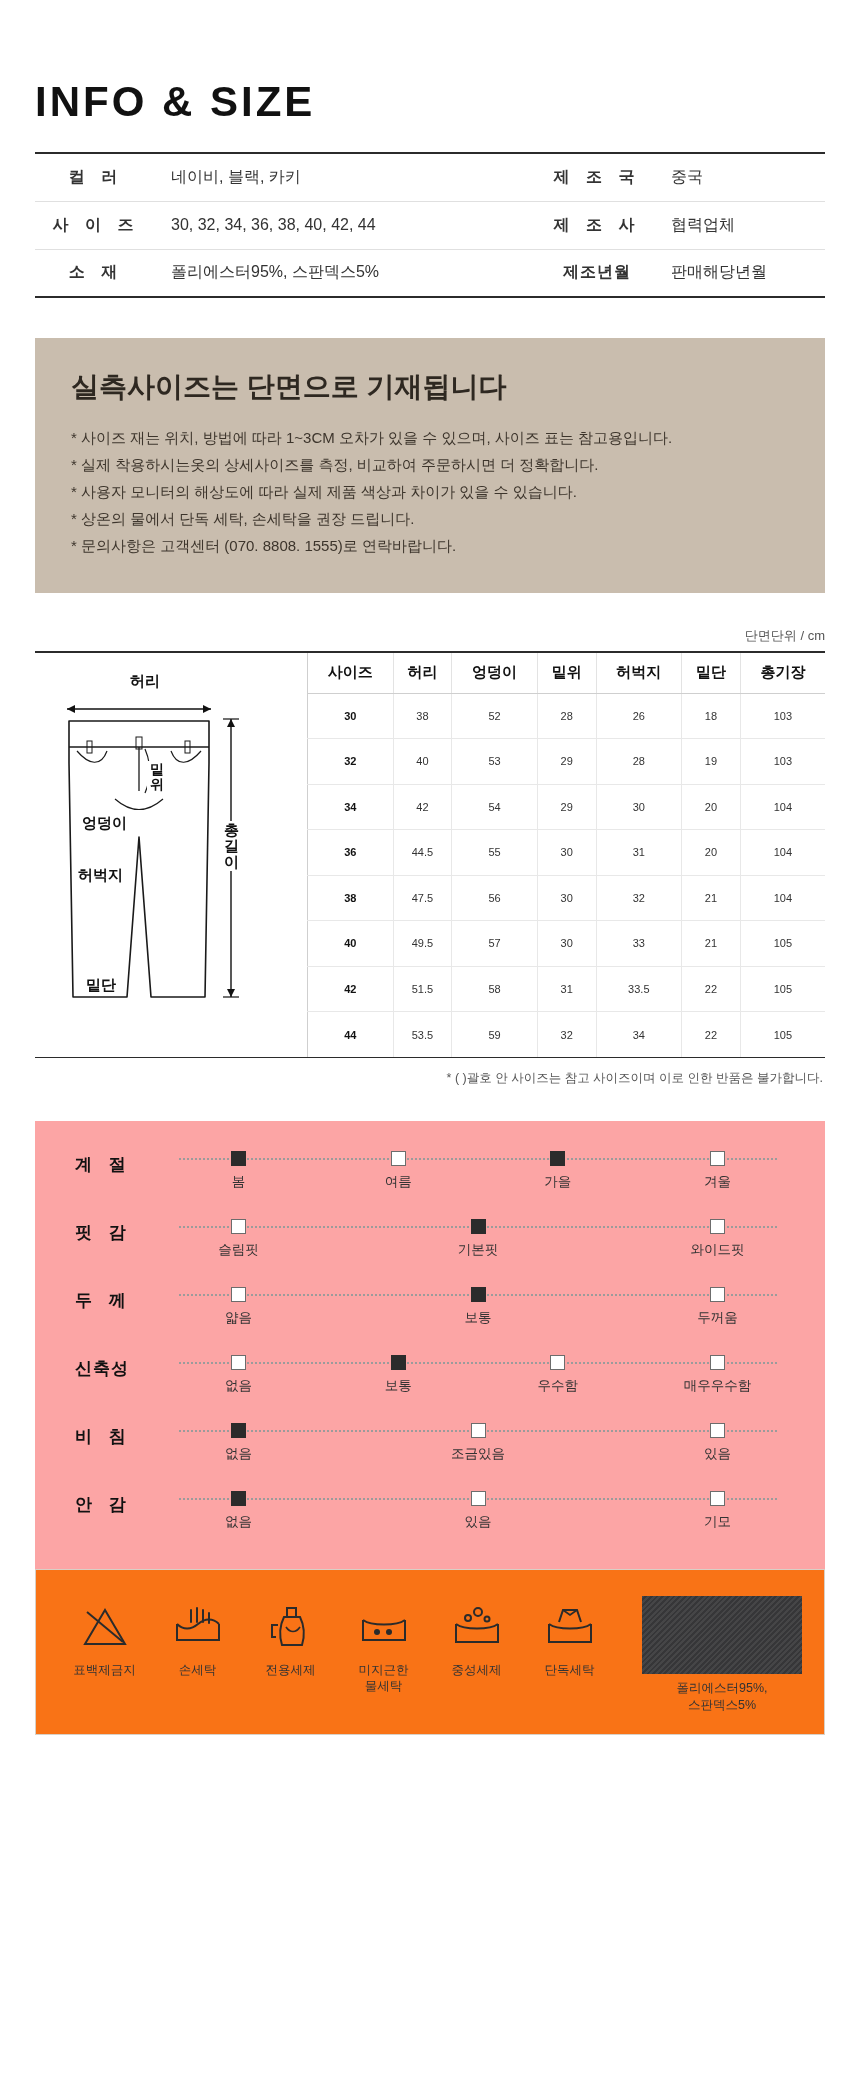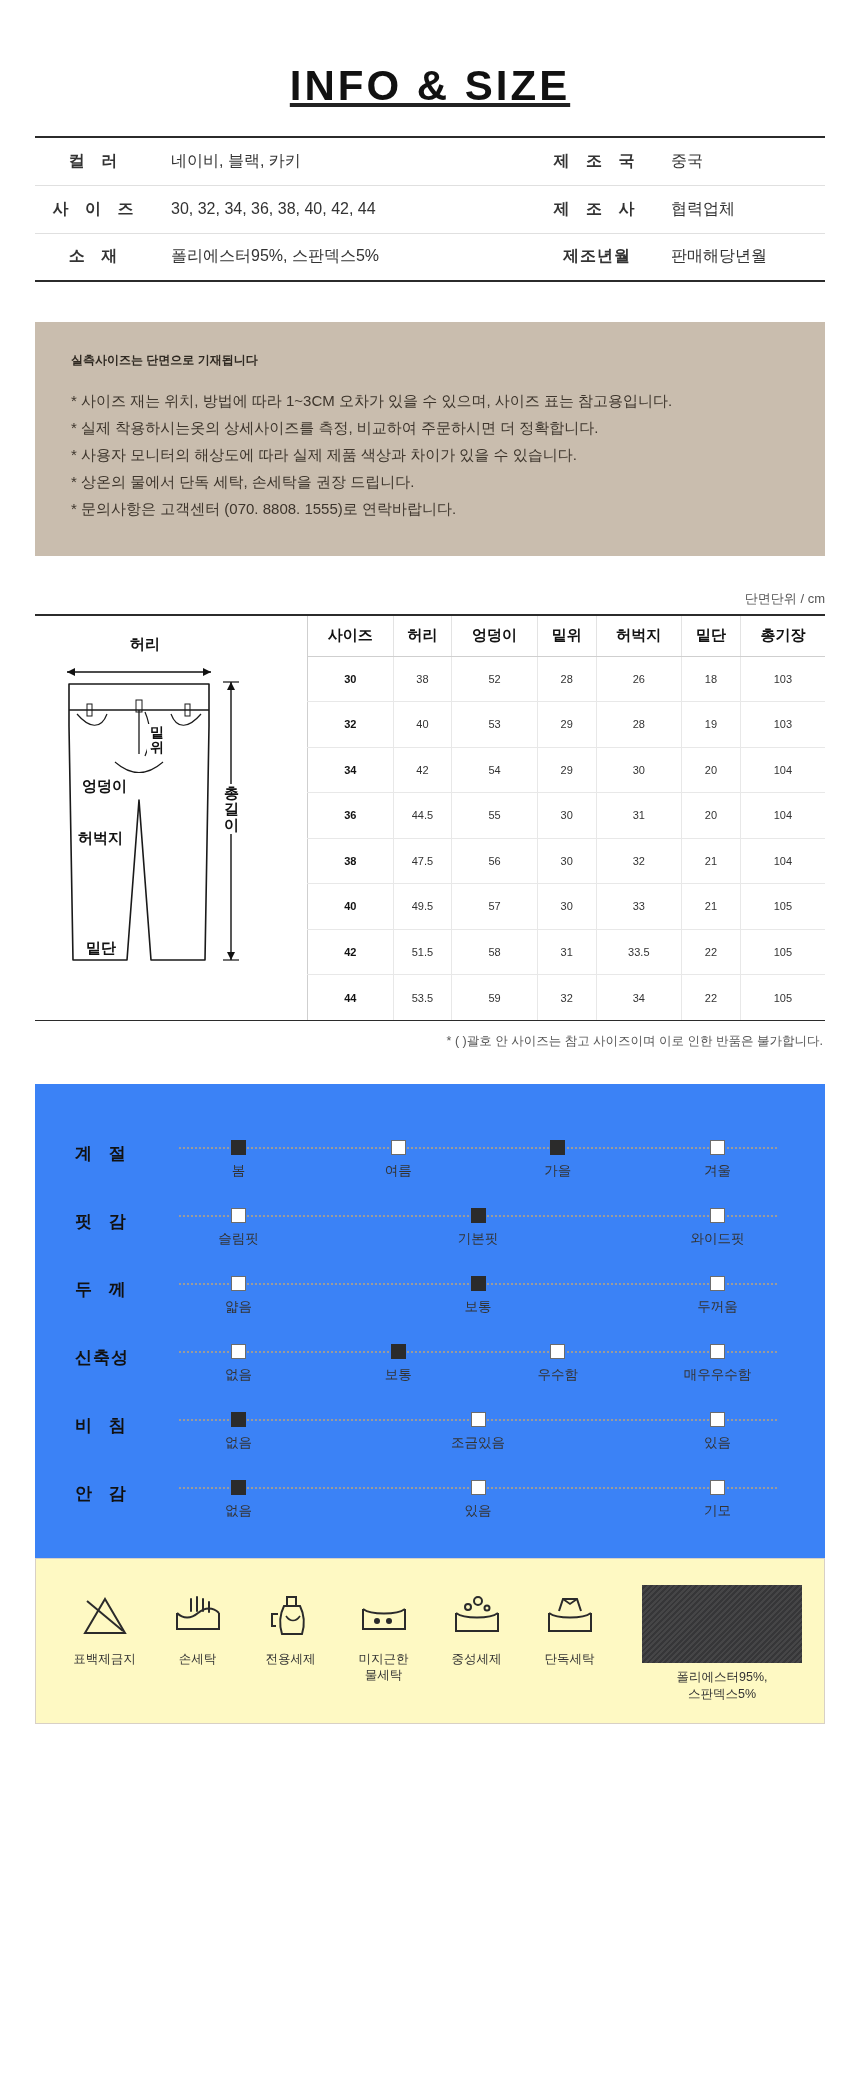--- a/index.html
+++ b/index.html
@@ -16,24 +16,23 @@
     background: #fff;
     position: relative;
   }
   .inner {
     width: 790px;
     margin: 0 auto;
   }
 
   
   .title-wrap {
-    padding-top: 62px;
+    padding-top: 78px;
     padding-bottom: 26px;
-    text-align: center;
-    text-decoration: underline;
+    text-align: left;
   }
   .title {
     font-size: 42px;
     font-weight: bold;
     letter-spacing: 3px;
     color: #111;
   }
 
   
   table.info {
@@ -67,21 +66,21 @@
 
   
   .notice {
     margin-top: 40px;
     background: #c9bdae;
     padding: 30px 36px 34px 36px;
     color: #3d352c;
   }
   .notice h3 {
     margin: 0 0 18px 0;
-    font-size: 12px;
+    font-size: 28px;
     font-weight: bold;
     color: #2e2821;
   }
   .notice ul { margin: 0; padding: 0; list-style: none; }
   .notice li {
     font-size: 15px;
     line-height: 27px;
     color: #3d352c;
   }
 
@@ -148,22 +147,22 @@
   .size-foot {
     text-align: right;
     font-size: 12.5px;
     color: #555;
     padding: 12px 2px 0 0;
   }
 
   
   .attrs {
     margin-top: 34px;
-    background: #3b82f6;
-    padding: 54px 40px 30px 40px;
+    background: #fca5a5;
+    padding: 28px 40px 30px 40px;
   }
   .attr-row {
     display: flex;
     align-items: flex-start;
     margin-bottom: 22px;
   }
   .attr-row:last-child { margin-bottom: 4px; }
   .attr-name {
     width: 96px;
     font-size: 17px;
@@ -213,21 +212,21 @@
     text-align: center;
     font-size: 27px;
     font-weight: bold;
     letter-spacing: 2px;
     margin-top: 42px;
     margin-bottom: 20px;
     color: #111;
   }
   .wash-box {
     border: 1px solid #d8d0c6;
-    background: #fef9c3;
+    background: #f97316;
     padding: 26px 22px 20px 22px;
     display: flex;
     align-items: flex-start;
     justify-content: flex-start;
     margin-bottom: 40px;
   }
   .wash-item {
     width: 96px;
     text-align: center;
   }

